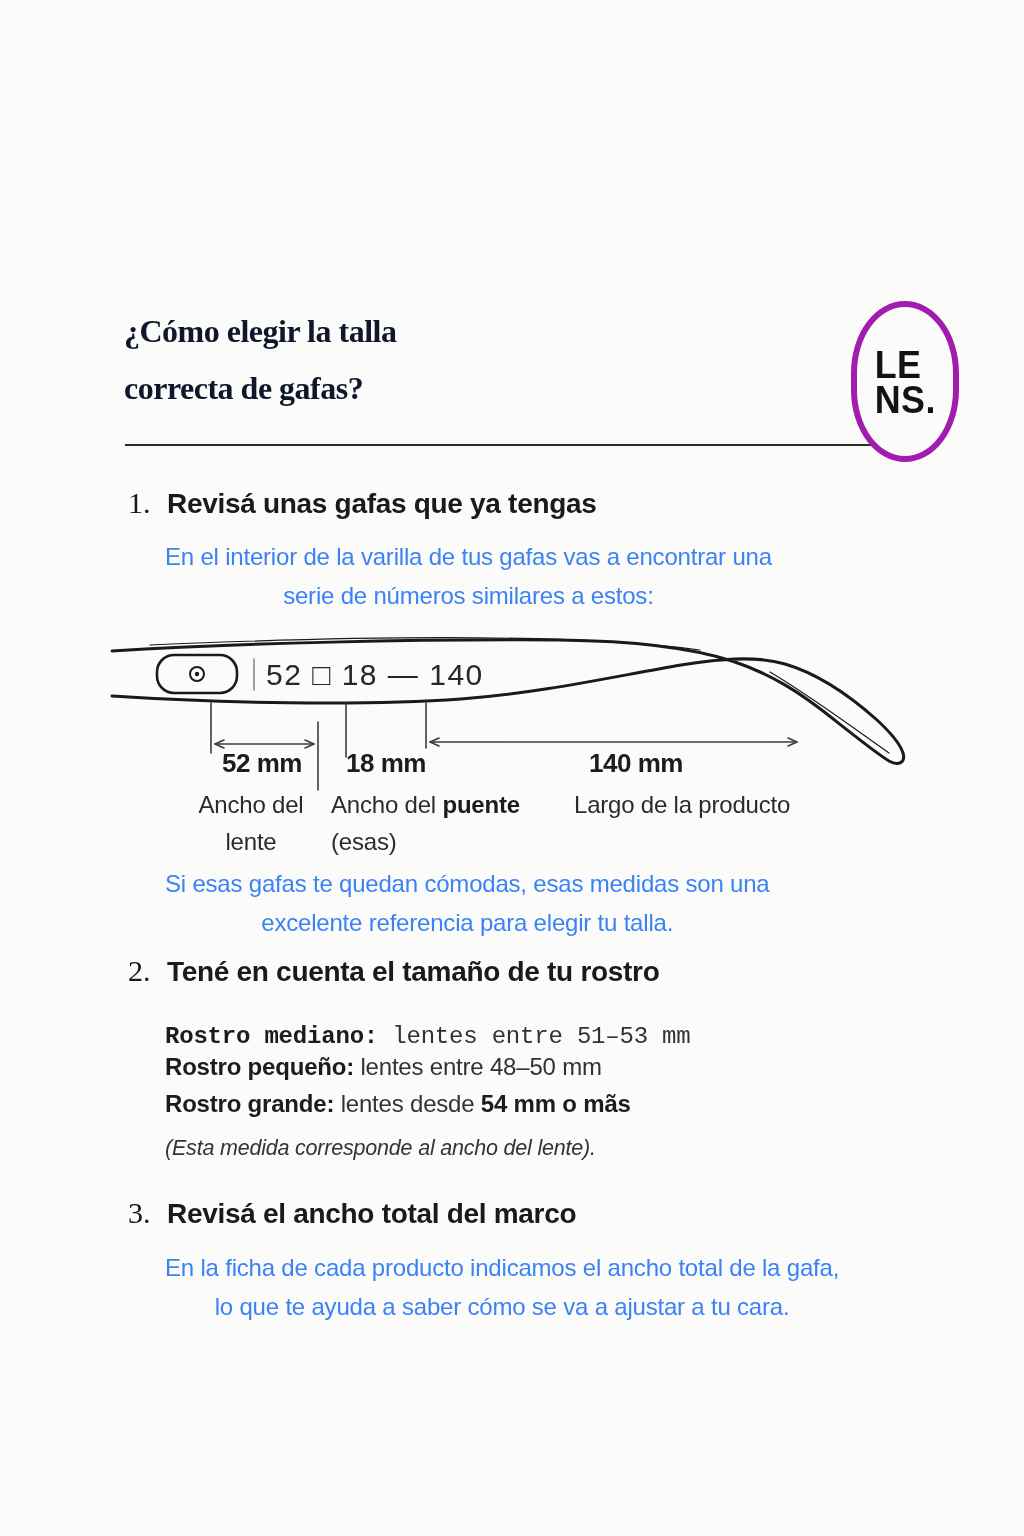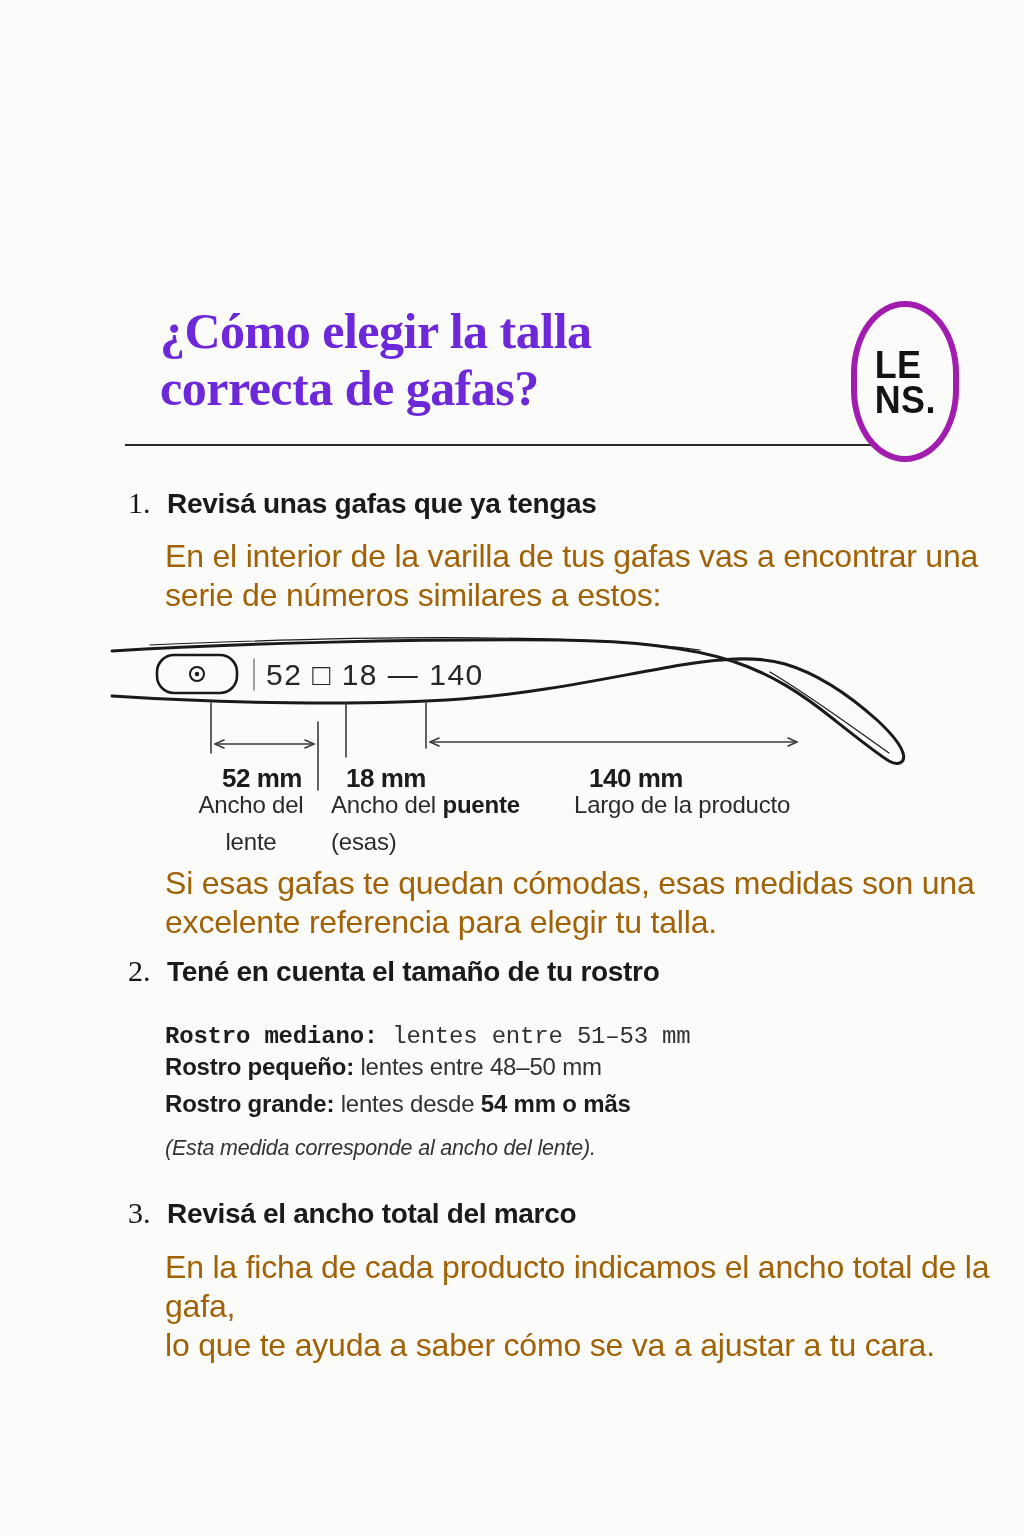--- a/index.html
+++ b/index.html
@@ -11,26 +11,25 @@
     color: #2f2f2f;
     overflow: hidden;
   }
   .abs { position: absolute; }
 
   
   .page-title {
     left: 124px; top: 303px;
     font-family: "Liberation Serif", serif;
     font-weight: 700;
-    font-size: 50px;
+    font-size: 32px;
     line-height: 57px;
     letter-spacing: -0.5px;
-    color: #6d28d9;
+    color: #0f172a;
     white-space: pre-line;
-    margin-left: 36px;
   }
   .divider {
     left: 125px; top: 444px;
     width: 748px; height: 0;
     border-top: 2px solid #2a2a2a;
   }
   .logo {
     left: 851px; top: 301px;
     width: 108px; height: 161px;
     border: 6px solid #a21caf;
@@ -55,46 +54,46 @@
     font-size: 30px;
     color: #171717;
   }
   .sec-heading {
     font-weight: 700;
     font-size: 28px;
     letter-spacing: -0.3px;
     color: #1a1a1a;
   }
   .body-text {
-    font-size: 32px;
+    font-size: 24px;
     line-height: 39px;
     letter-spacing: -0.2px;
-    color: #a16207;
+    color: #3b82f6;
     white-space: pre-line;
+    text-align: center;
   }
 
   
   .marking {
     left: 266px; top: 658px;
     font-size: 30px;
     font-weight: 400;
     letter-spacing: 1.5px;
     color: #272727;
     white-space: nowrap;
   }
   .measure-value {
     top: 748px;
     width: 140px;
     text-align: center;
     font-weight: 700;
     font-size: 26px;
     letter-spacing: -0.5px;
     color: #1c1c1c;
     white-space: nowrap;
-    margin-top: 15px;
   }
   .measure-label {
     top: 786px;
     font-size: 24px;
     line-height: 37px;
     letter-spacing: -0.2px;
     color: #2b2b2b;
     white-space: pre-line;
   }
   .bold-inline { font-weight: 700; color: #1c1c1c; }

